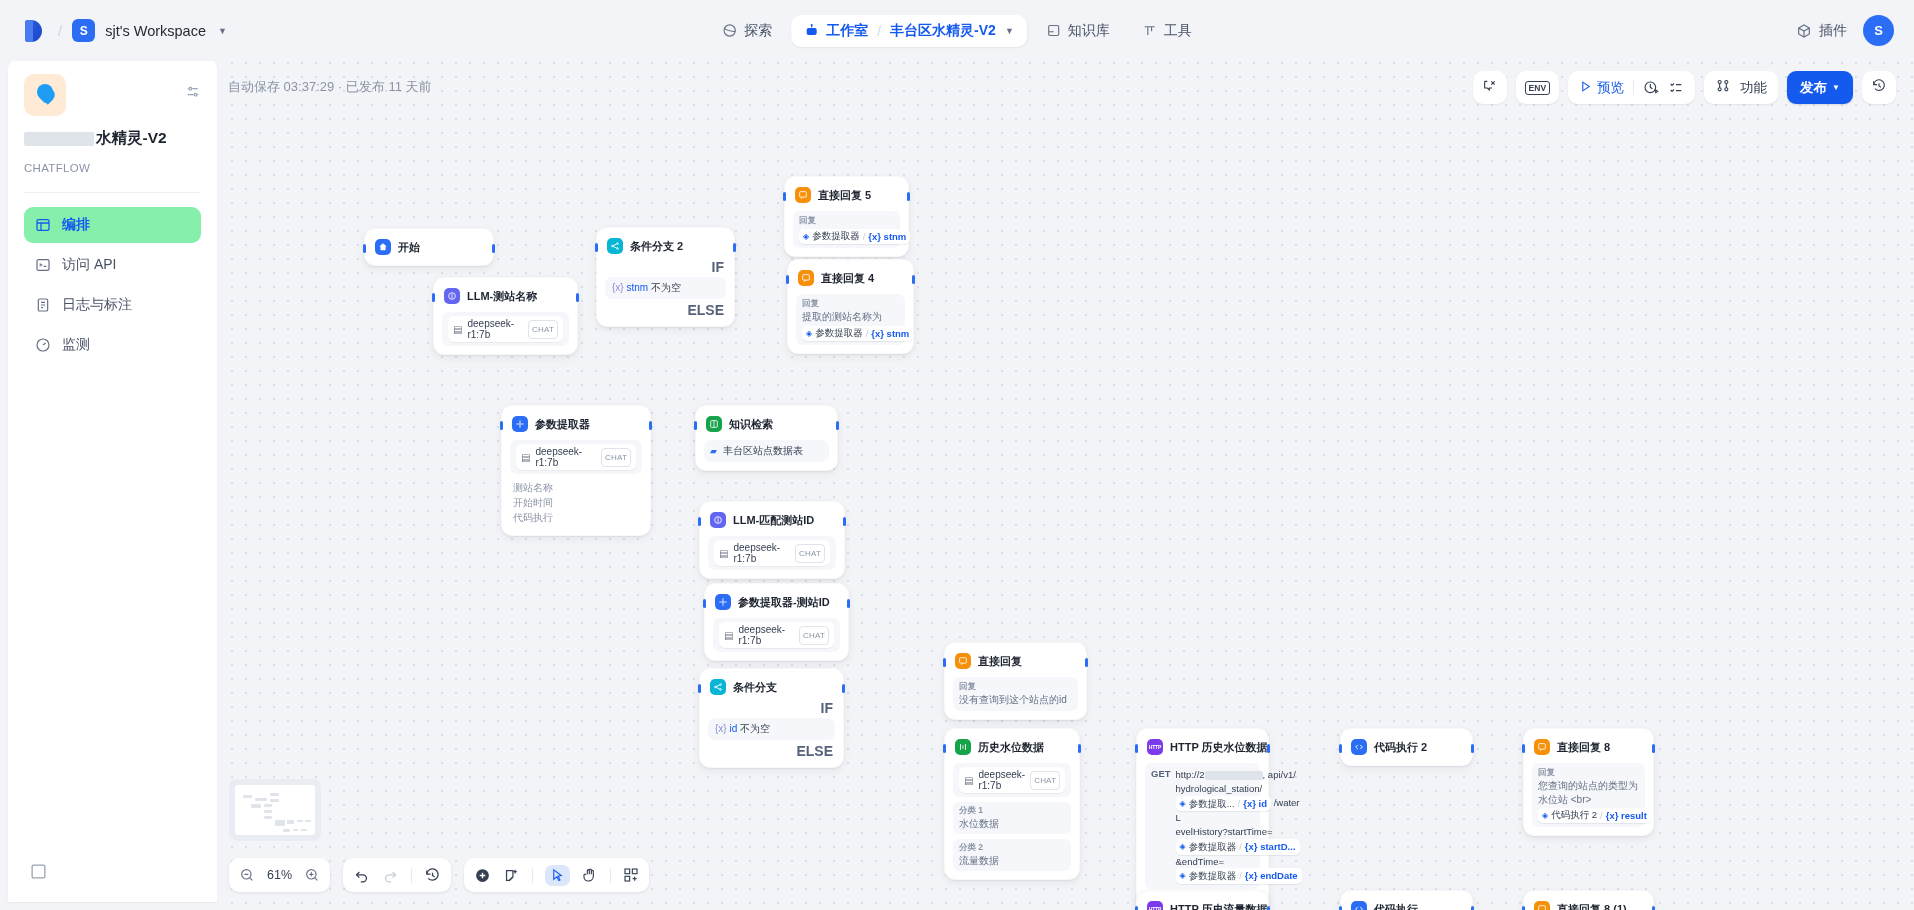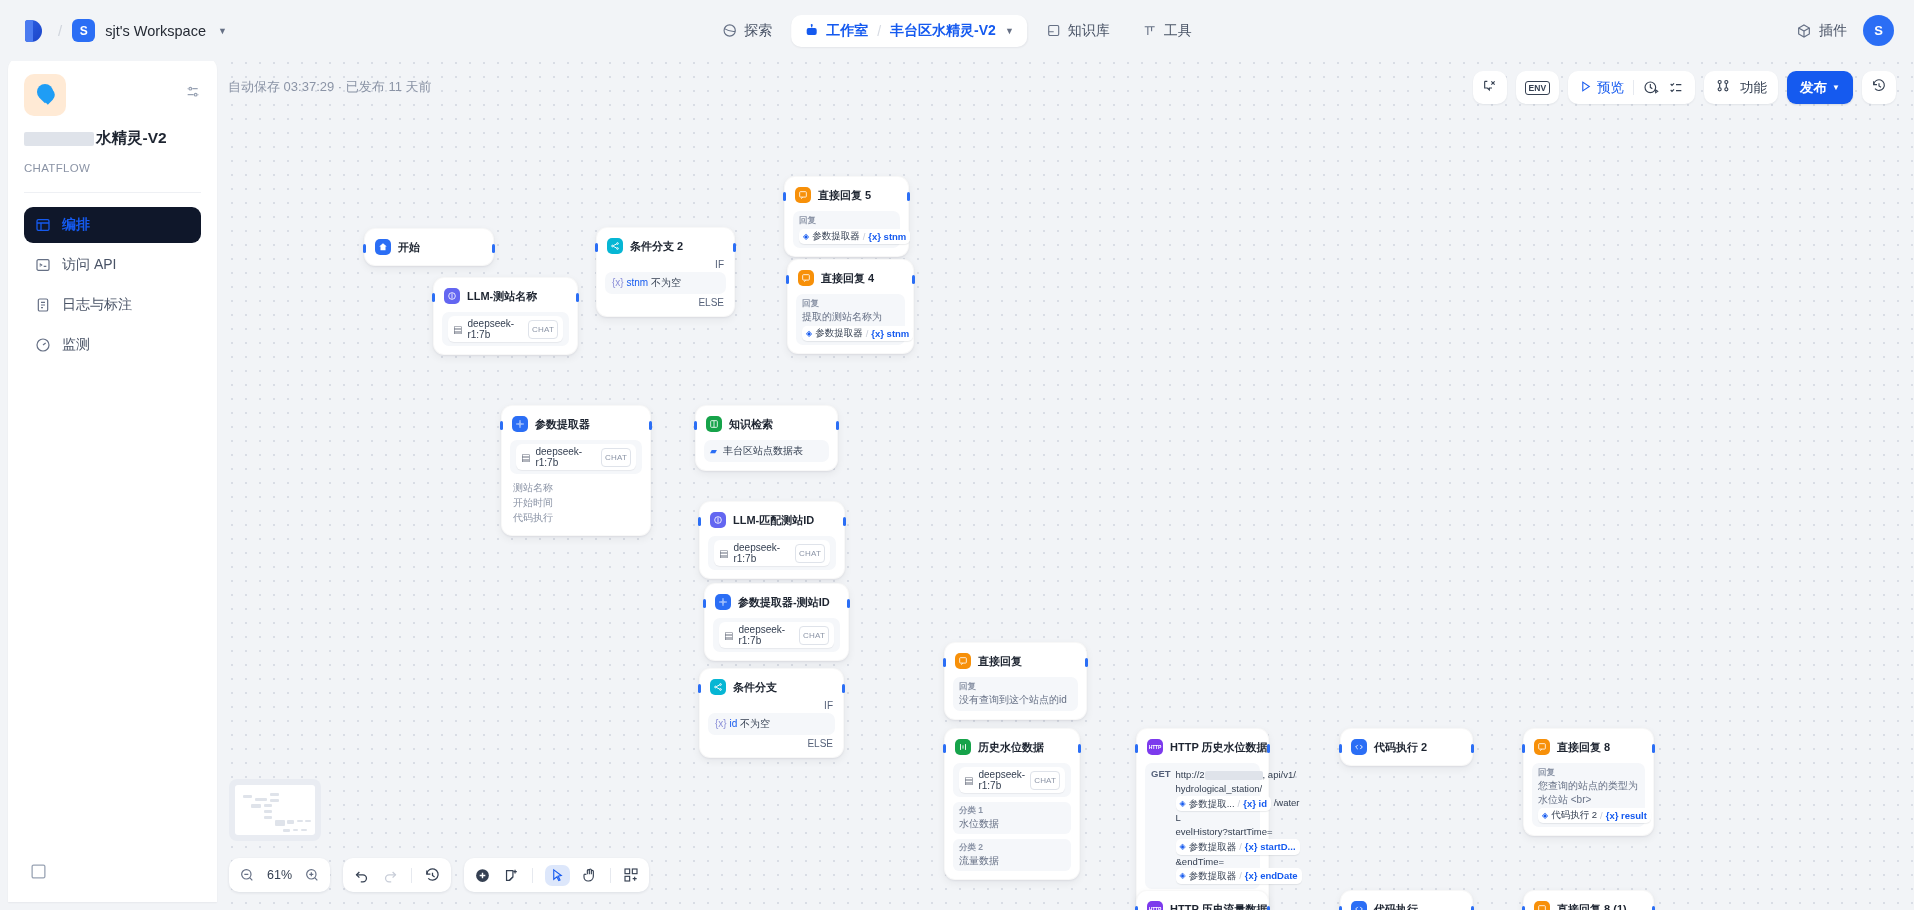--- a/index.html
+++ b/index.html
@@ -96,21 +96,21 @@
     display: inline-block; width: 70px; height: 14px;
     background: #dfe3ea; border-radius: 2px; margin-right: 2px;
   }
   .app-kind { font-size: 11.5px; color: #8b94a6; margin-top: 13px; letter-spacing: .3px; }
   .divider { height: 1px; background: #eef0f4; margin: 18px 0 14px 0; }
   .side-item {
     display: flex; align-items: center; gap: 11px;
     padding: 9px 11px; border-radius: 9px; cursor: pointer;
     font-size: 14px; color: #495366; margin-bottom: 4px;
   }
-  .side-item.active { background: #0f172a; color: #155aef; font-weight: 600; }
+  .side-item.active { background: #86efac; color: #155aef; font-weight: 600; }
   .side-bottom {
     position: absolute; left: 22px; bottom: 18px; color: #98a2b3; cursor: pointer;
   }
 
   
   .canvas {
     position: absolute; left: 225px; top: 56px; width: 1689px; height: 854px;
     background-color: #f2f4f7;
     background-image: radial-gradient(#d9dde5 1px, transparent 1px);
     background-size: 14px 14px;
@@ -175,21 +175,21 @@
   .varchip {
     display: inline-flex; align-items: center; gap: 3px;
     background: #fff; border-radius: 5px; padding: 1px 4px;
     box-shadow: 0 1px 1px rgba(16,24,40,.08); font-size: 9.5px; color: #354052;
     white-space: nowrap;
   }
   .varchip .vx { color: #155aef; font-weight: 600; }
   .varchip .vsl { color: #c8cdd8; }
   .branch-row {
     display: flex; justify-content: flex-end;
-    font-size: 10px; font-weight: 400; color: #56627a; padding: 3px 2px 0 2px;
+    font-size: 14px; font-weight: 700; color: #56627a; padding: 3px 2px 0 2px;
   }
   .cond-box {
     background: #f5f7fa; border-radius: 7px; padding: 4px 7px;
     font-size: 10px; color: #354052; margin-top: 2px;
   }
   .cond-box .v { color: #155aef; }
   .cond-box .vp { color: #8b8fd8; }
   .plain-list { padding: 6px 3px 2px 3px; color: #8b94a6; font-size: 10px; line-height: 1.5; }
   .cls-box {
     background: #f5f7fa; border-radius: 6px; padding: 3px 6px; margin-top: 5px;

